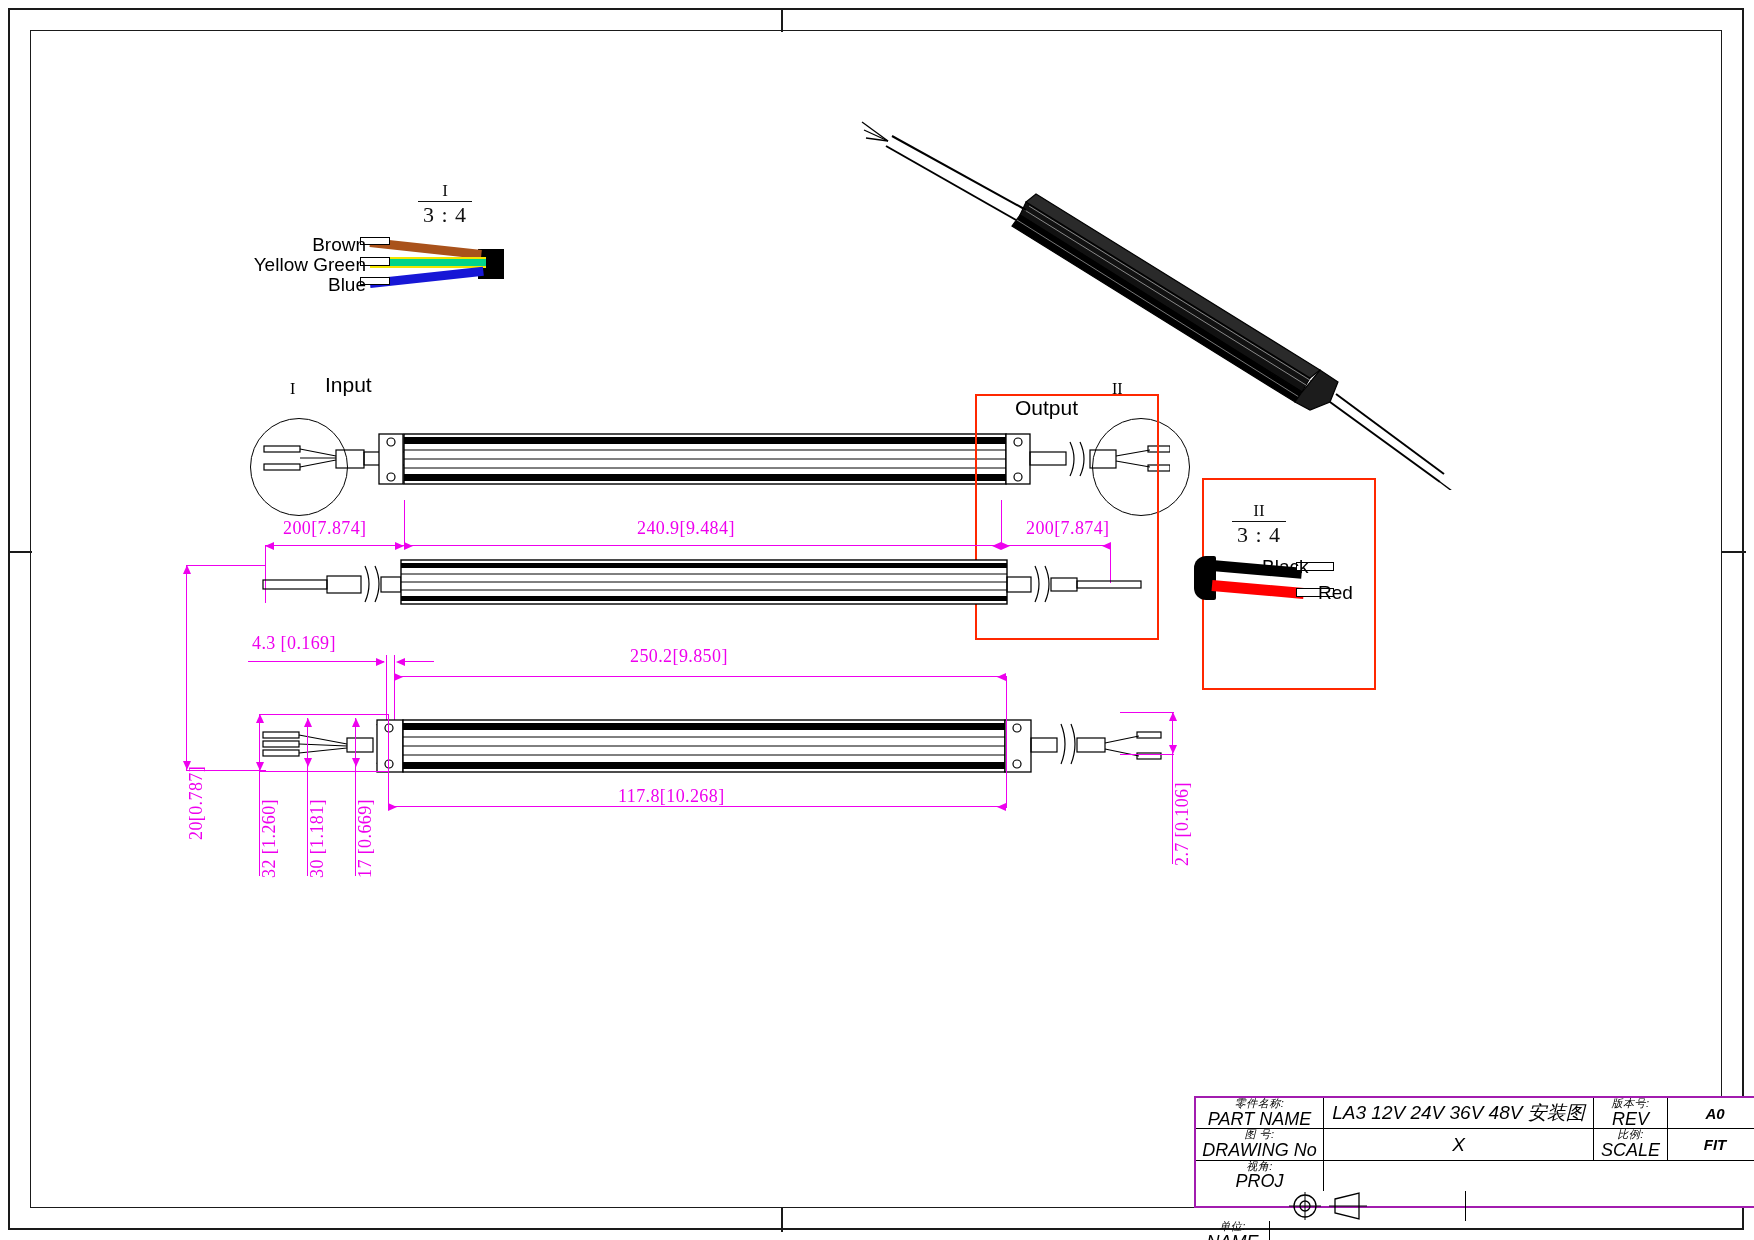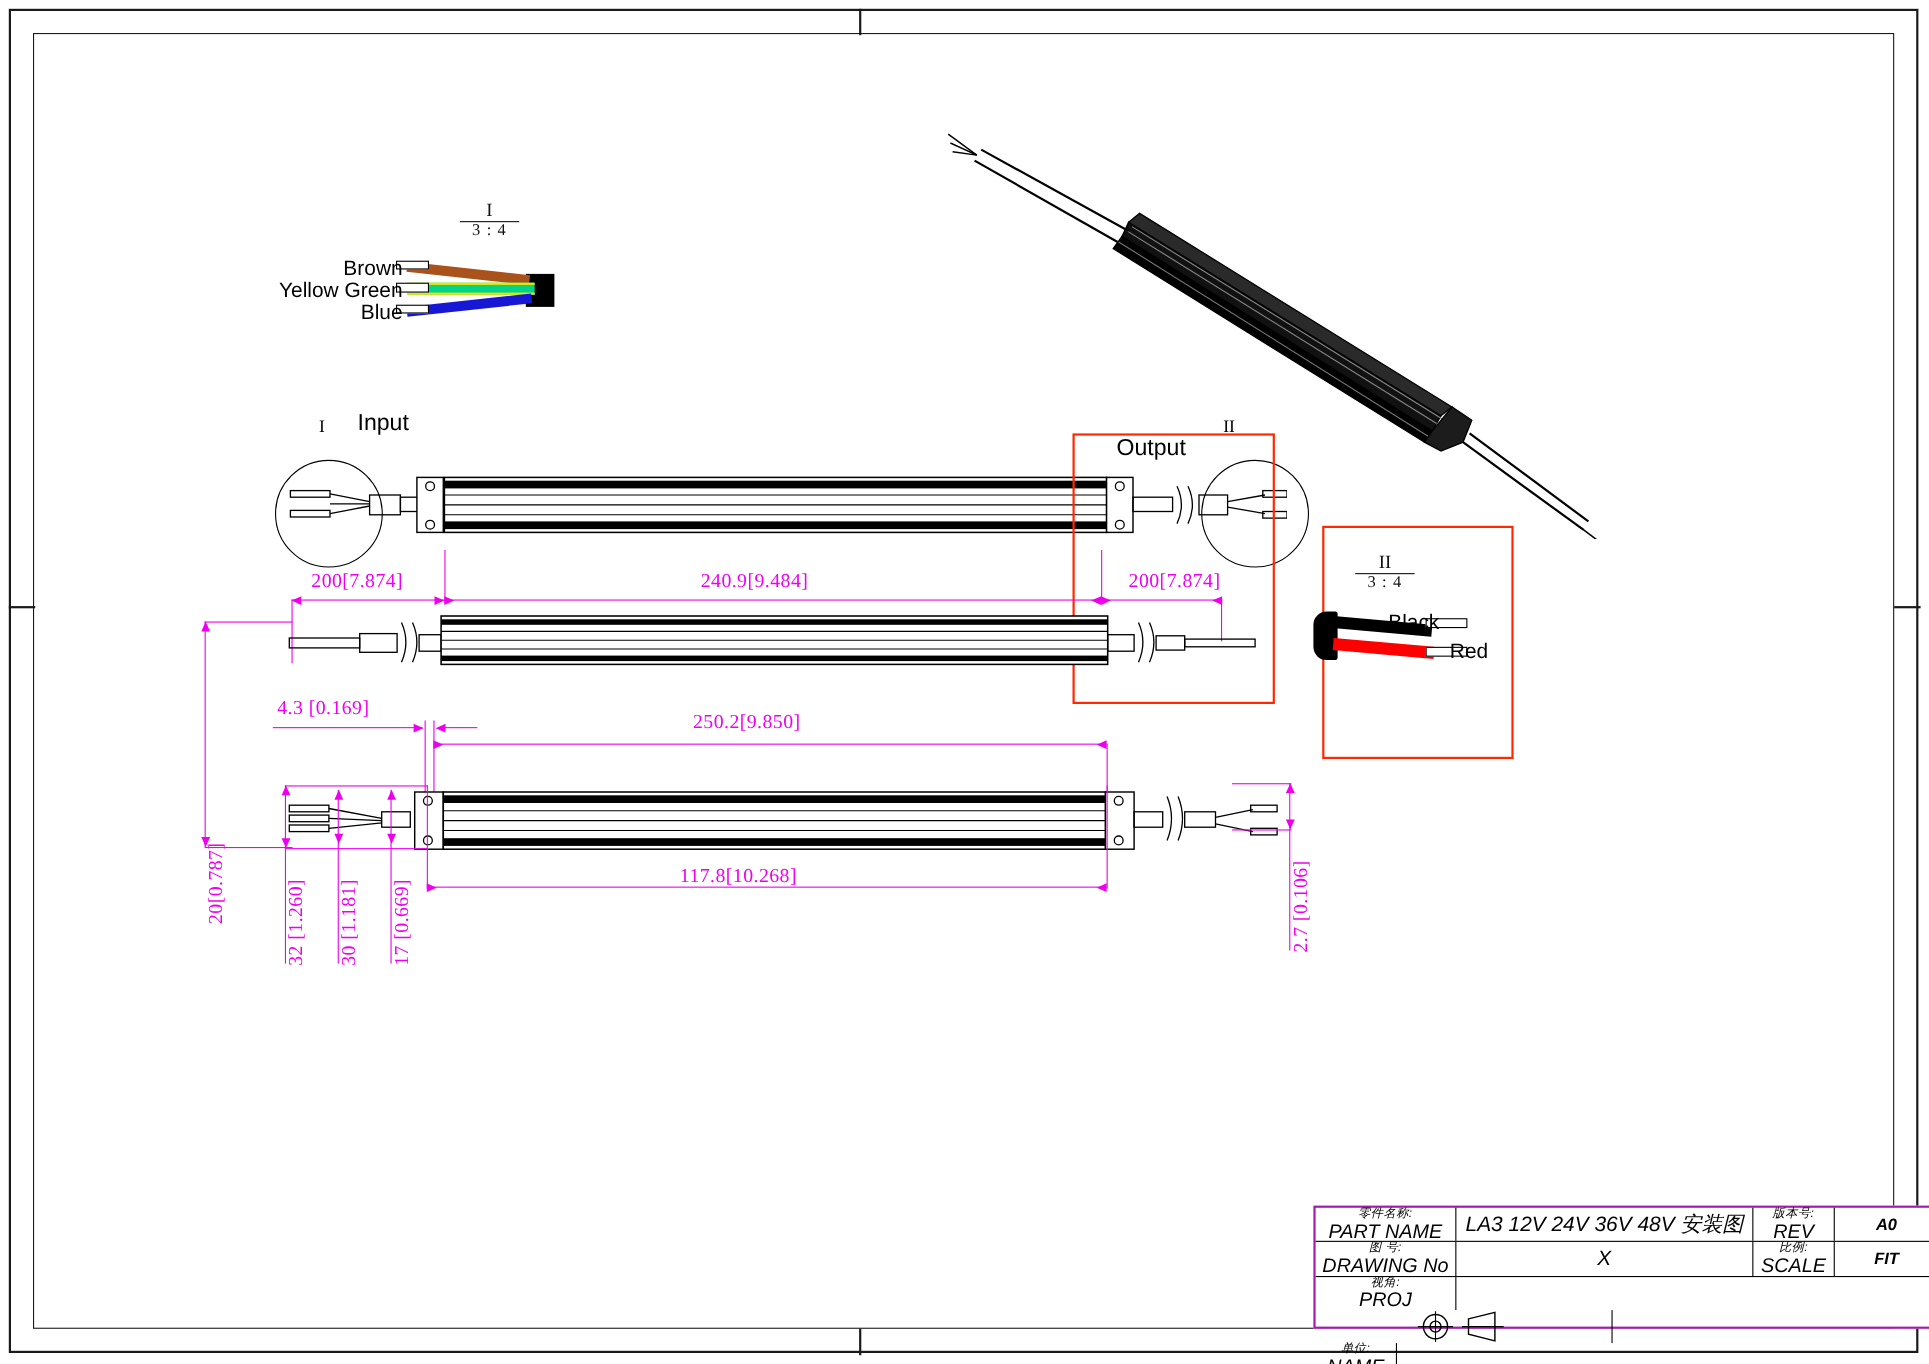--- a/index.html
+++ b/index.html
@@ -22,21 +22,21 @@
   .arrowU{border-left:4px solid transparent;border-right:4px solid transparent;border-bottom:9px solid #ee00ee;}
   .arrowD{border-left:4px solid transparent;border-right:4px solid transparent;border-top:9px solid #ee00ee;}
   
   .k{background:#000;position:absolute;}
   .out{border:1.4px solid #000;box-sizing:border-box;position:absolute;background:#fff;}
   .lbl{font-family:"Liberation Sans",sans-serif;color:#000;font-size:19px;white-space:nowrap;}
   
   .frac{font-family:"Liberation Serif",serif;color:#111;text-align:center;line-height:1.05;}
   .frac .num{font-size:17px;}
   .frac .bar{border-top:1.3px solid #111;margin:1px 0;}
-  .frac .den{font-size:15px;letter-spacing:1px;}
+  .frac .den{font-size:22px;letter-spacing:1px;}
   
   .redbox{border:2.5px solid #ff2800;box-sizing:border-box;position:absolute;}
   
   #title-block{left:1194px;top:1096px;width:635px;height:112px;border:2px solid #a21caf;box-sizing:border-box;
                display:flex;flex-direction:column;background:#fff;font-style:italic;}
   #title-block .trow{display:flex;flex:1;border-bottom:1.2px solid #000;}
   #title-block .trow:last-child{border-bottom:none;flex-direction:column;}
   #title-block .cell{display:flex;flex-direction:column;align-items:center;justify-content:center;
         border-right:1.2px solid #000;box-sizing:border-box;font-family:"Liberation Sans",sans-serif;}
   #title-block .cell:last-child{border-right:none;}

